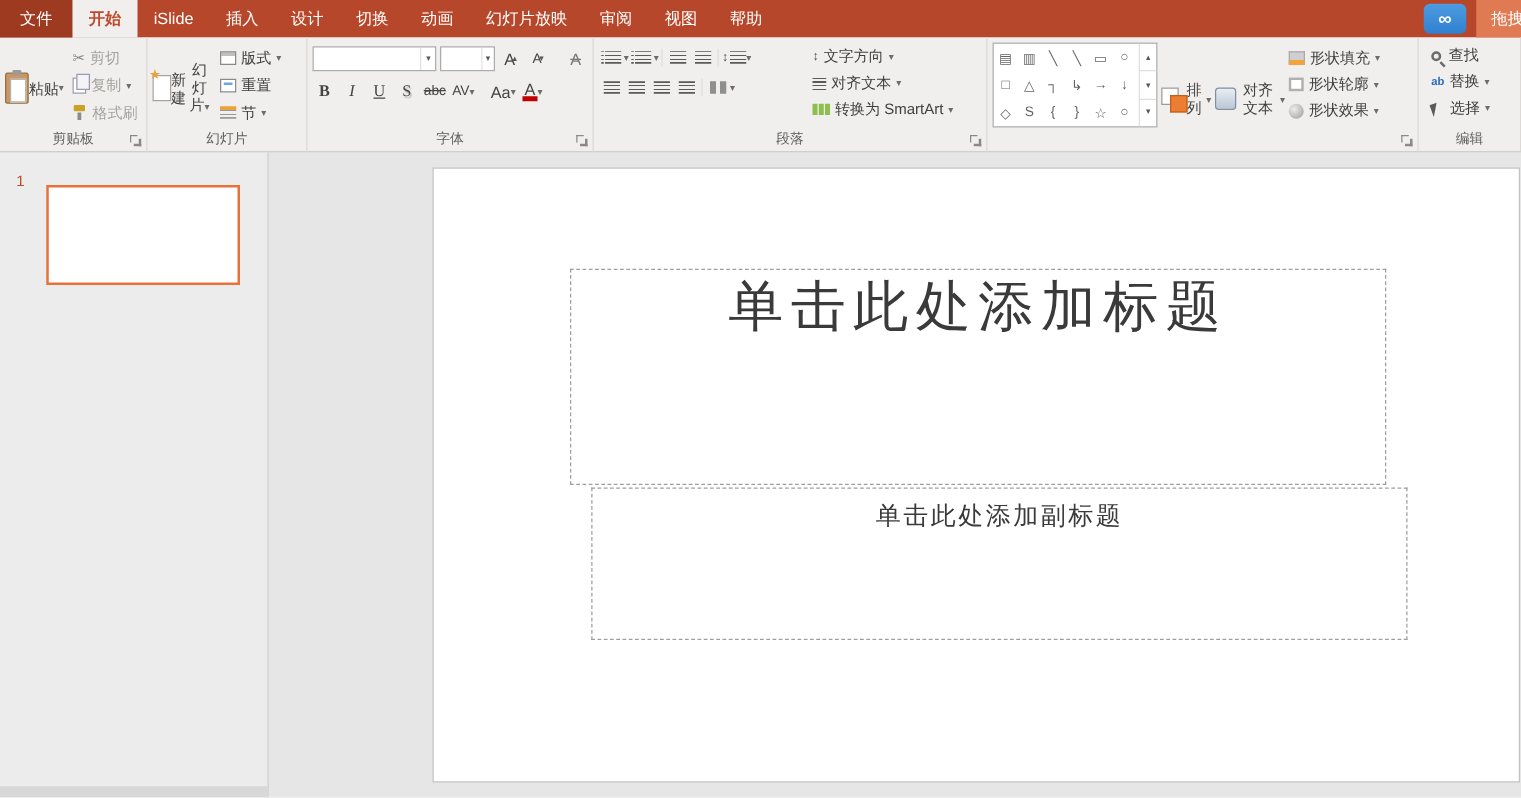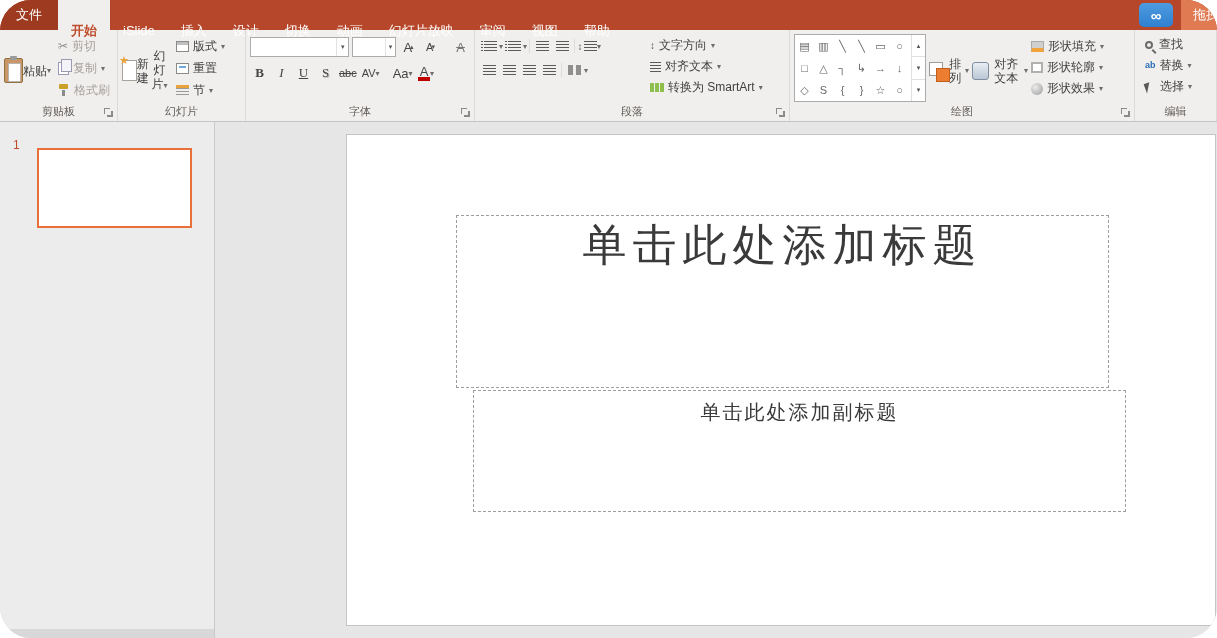--- a/index.html
+++ b/index.html
@@ -1,22 +1,22 @@
 <!DOCTYPE html>
 <html><head>
 <meta charset="utf-8">
 <style>
   * { box-sizing: border-box; margin: 0; padding: 0; }
   html,body { width:1217px; height:638px; }
   body { font-family: "Liberation Sans", "DejaVu Sans", sans-serif; }
-  .app { position:relative; width:1217px; height:638px; overflow:hidden; background:#E6E6E6;border-radius:31px; }
+  .app { position:relative; width:1217px; height:638px; overflow:hidden; background:#E6E6E6; }
 
   
   .titlebar { height:30px; background:#B7472A; display:flex; align-items:stretch; color:#fff; font-size:13px; }
-  .tab { line-height:30px; padding:16px 13px; cursor:default; white-space:nowrap; }
+  .tab { line-height:30px; padding:0 13px; cursor:default; white-space:nowrap; }
   .tab-file { background:#9E3A20; padding:0 16px; }
   .tab.active { background:#F1EFED; color:#BE4B2B; font-weight:bold; }
   .tellme { display:flex; align-items:center; gap:6px; padding:0 10px; margin-left:4px; }
   .bulb { width:10px; height:10px; border:1px solid #fff; border-radius:50%; position:relative; flex:0 0 auto; }
   .bulb::after { content:""; position:absolute; left:3px; top:9px; width:2px; height:3px; background:#fff; }
   .tb-right { margin-left:auto; display:flex; align-items:center; }
   .islide-badge { width:34px; height:24px; border-radius:5px; background:linear-gradient(#4D9BE0,#2F80D0);
     color:#fff; font-weight:bold; font-size:15px; display:flex; align-items:center; justify-content:center; margin-right:8px; }
   .drag-chip { height:30px; line-height:30px; background:#E07A52; padding:0 14px 0 12px; margin-right:-16px; font-size:13px; }
 
@@ -402,21 +402,20 @@
             <span>形状轮廓</span>
             <span class="dd">▾</span>
           </div>
           <div class="parow disabled">
             <span class="ic-effects"></span>
             <span>形状效果</span>
             <span class="dd">▾</span>
           </div>
         </div>
       </div>
-      <div class="glabel"><span>绘图</span></div>
       <span class="launcher"></span>
     </div>
 
     <div class="group g-editing">
       <div class="gc gc-col" style="padding-left:10px;">
         <div class="parow">
           <span class="ic-find"></span>
           <span>查找</span>
         </div>
         <div class="parow">

